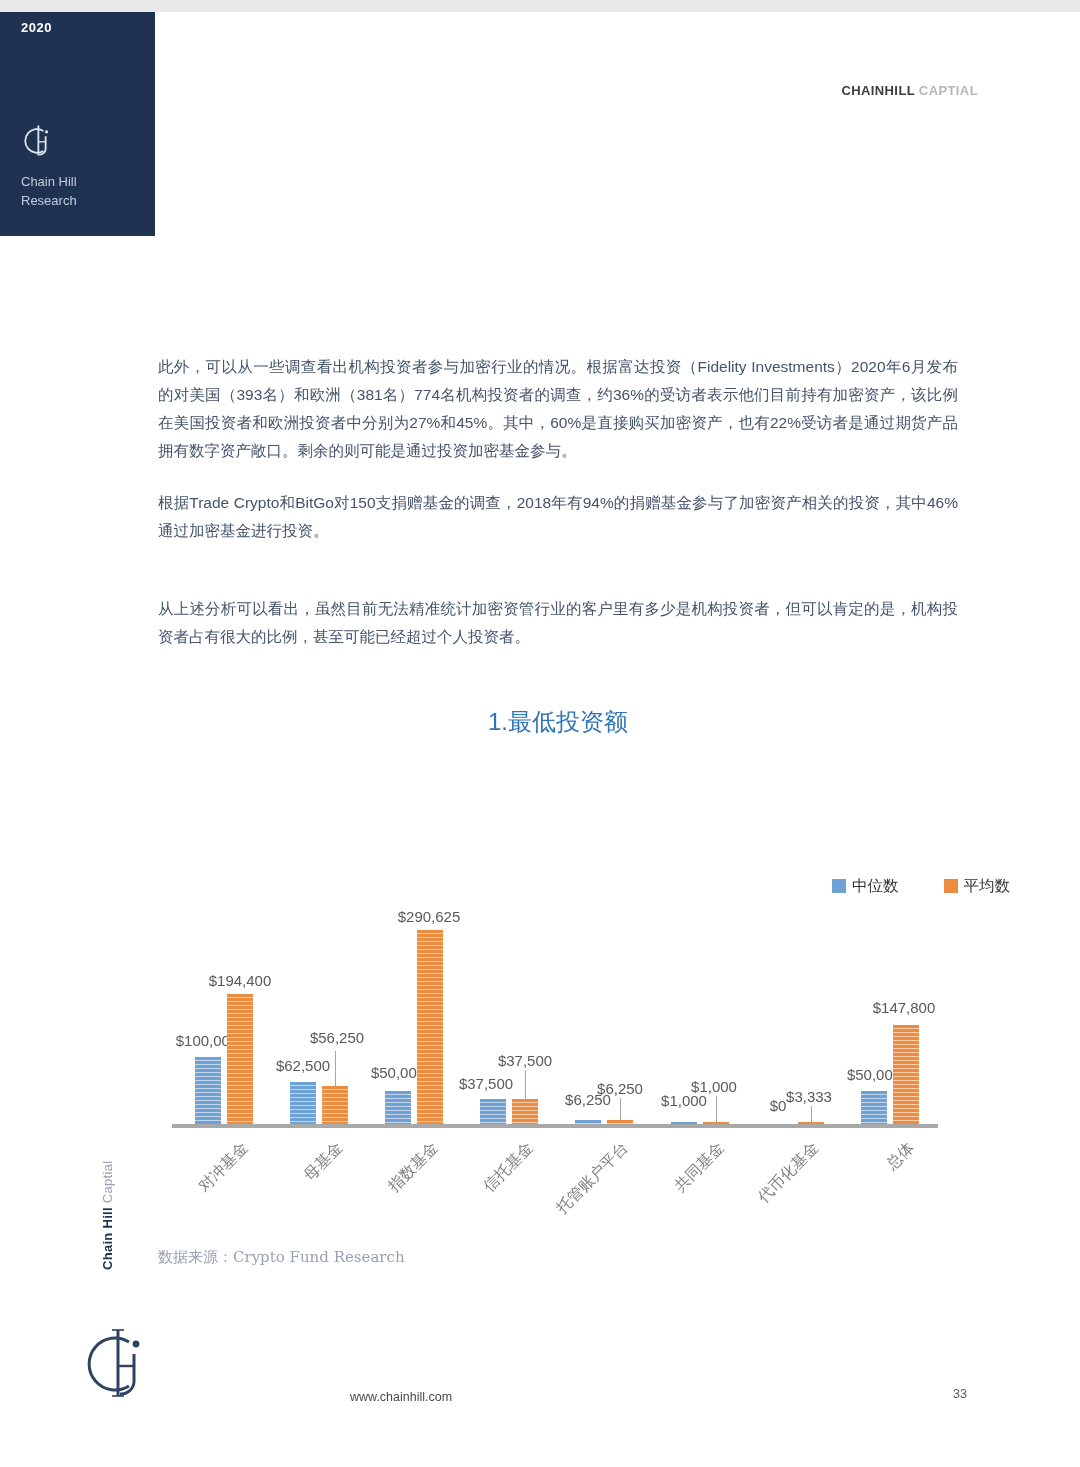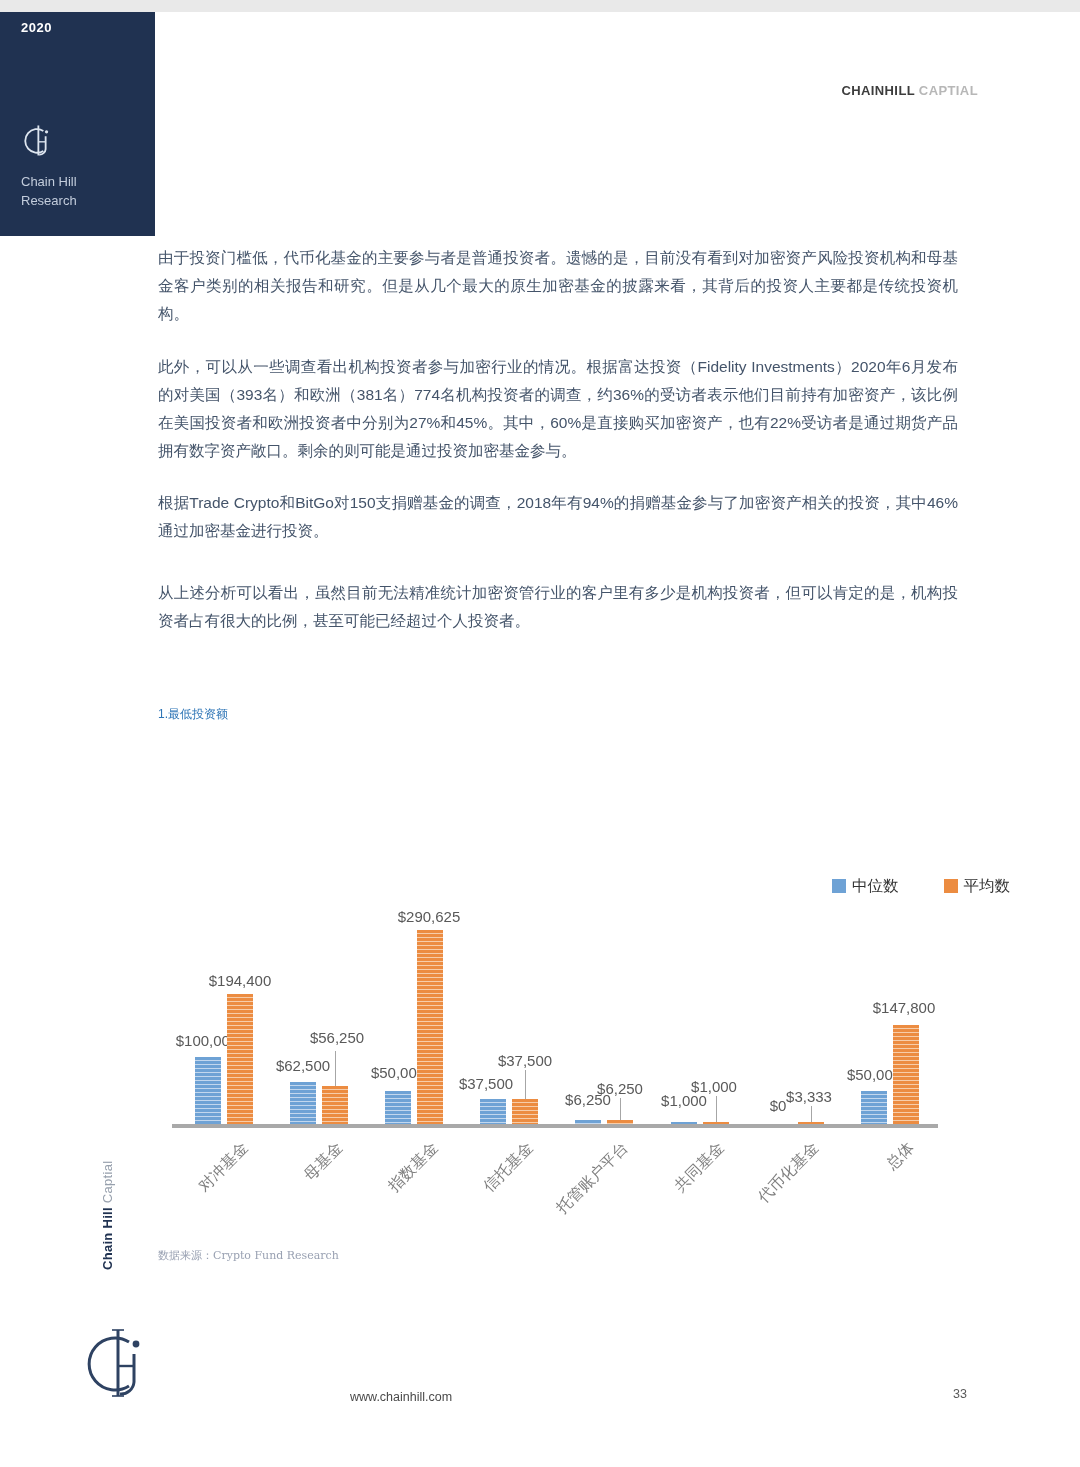--- a/index.html
+++ b/index.html
@@ -14,37 +14,37 @@
 
   
   .brand{position:absolute;top:71px;right:102px;font-size:13px;font-weight:bold;letter-spacing:.4px;}
   .brand .b1{color:#3d3d3d;}
   .brand .b2{color:#b7b7b7;}
 
   
   .para{position:absolute;left:158px;width:800px;color:#44546a;font-size:15.5px;line-height:28px;
         text-align:justify;margin:0;}
   .h2{position:absolute;left:158px;width:800px;color:#2e75b6;font-size:27px;font-weight:600;margin:0;}
-  .h3{position:absolute;left:158px;width:800px;color:#2e75b6;font-size:12px;font-weight:400;margin:0;}
+  .h3{position:absolute;left:158px;width:800px;color:#2e75b6;font-size:24px;font-weight:400;margin:0;text-align:center;}
 
   
   .chart-layer{position:absolute;left:0;top:0;width:1080px;height:1467px;pointer-events:none;}
   .legend{position:absolute;left:796px;top:864px;display:flex;align-items:center;gap:9px;
           font-family:"DejaVu Serif",serif;font-size:15.5px;color:#333;}
   .legend .sw{display:inline-block;width:14px;height:14px;margin-right:6px;vertical-align:-2px;}
   .legend .item{white-space:nowrap;padding-left:36px;}
   .bar{position:absolute;width:26px;}
   .axis-line{position:absolute;left:172px;top:1112px;width:766px;height:4px;background:#a9a9a9;}
   .vlabel{position:absolute;transform:translateX(-50%);white-space:nowrap;color:#595959;
           font-size:15px;line-height:17px;}
   .leader{position:absolute;width:1px;background:#a6a6a6;}
   .cat{position:absolute;top:1126px;white-space:nowrap;color:#7f7f7f;font-size:15.5px;
        font-family:"DejaVu Serif",serif;transform:rotate(-45deg);transform-origin:100% 0;}
   .source{position:absolute;left:158px;top:1236px;font-family:"DejaVu Serif",serif;
-          font-size:11px;color:#99a1b2;}
+          font-size:15px;color:#99a1b2;}
 
   
   .watermark{position:absolute;left:100px;top:1258px;transform:rotate(-90deg);transform-origin:0 0;
              font-size:13px;letter-spacing:.3px;white-space:nowrap;}
   .watermark .w1{color:#203251;font-weight:bold;}
   .watermark .w2{color:#97a0ad;}
   .f-logo{position:absolute;left:82px;top:1308px;}
   .f-url{position:absolute;left:350px;top:1378px;font-size:12.5px;color:#4a4a4a;text-decoration:none;}
   .f-page{position:absolute;left:953px;top:1375px;font-size:12.5px;color:#595959;}
 </style>
@@ -68,24 +68,23 @@
       <div>Chain Hill</div>
       <div>Research</div>
     </div>
   </aside>
 
   <div class="brand">
     <span class="b1">CHAINHILL</span>
     <span class="b2">CAPTIAL</span>
   </div>
 
-  <p class="para" style="top:232px">由于投资门槛低，代币化基金的主要参与者是普通投资者。遗憾的是，目前没有看到对加密资产风险投资机构和母基金客户类别的相关报告和研究。但是从几个最大的原生加密基金的披露来看，其背后的投资人主要都是传统投资机构。</p>
   <p class="para" style="top:341px">此外，可以从一些调查看出机构投资者参与加密行业的情况。根据富达投资（Fidelity Investments）2020年6月发布的对美国（393名）和欧洲（381名）774名机构投资者的调查，约36%的受访者表示他们目前持有加密资产，该比例在美国投资者和欧洲投资者中分别为27%和45%。其中，60%是直接购买加密资产，也有22%受访者是通过期货产品拥有数字资产敞口。剩余的则可能是通过投资加密基金参与。</p>
   <p class="para" style="top:477px">根据Trade Crypto和BitGo对150支捐赠基金的调查，2018年有94%的捐赠基金参与了加密资产相关的投资，其中46%通过加密基金进行投资。</p>
-  <p class="para" style="top:567px">从上述分析可以看出，虽然目前无法精准统计加密资管行业的客户里有多少是机构投资者，但可以肯定的是，机构投资者占有很大的比例，甚至可能已经超过个人投资者。</p>
+  <p class="para" style="top:583px">从上述分析可以看出，虽然目前无法精准统计加密资管行业的客户里有多少是机构投资者，但可以肯定的是，机构投资者占有很大的比例，甚至可能已经超过个人投资者。</p>
 
   <h3 class="h3" style="top:694px">1.最低投资额</h3>
 
   <section class="chart-layer">
     <div class="legend" id="legend">
         <span class="item"><span class="sw" style="background: rgb(110, 162, 213);"></span>中位数</span>
         <span class="item"><span class="sw" style="background: rgb(236, 140, 65);"></span>平均数</span>
       </div>
     <div id="plot">
         <div class="bar" style="left: 194.5px; top: 1045.25px; height: 66.7527px; background: repeating-linear-gradient(rgb(110, 162, 213) 0px, rgb(110, 162, 213) 3px, rgb(194, 215, 238) 3px, rgb(194, 215, 238) 4px);"></div>

